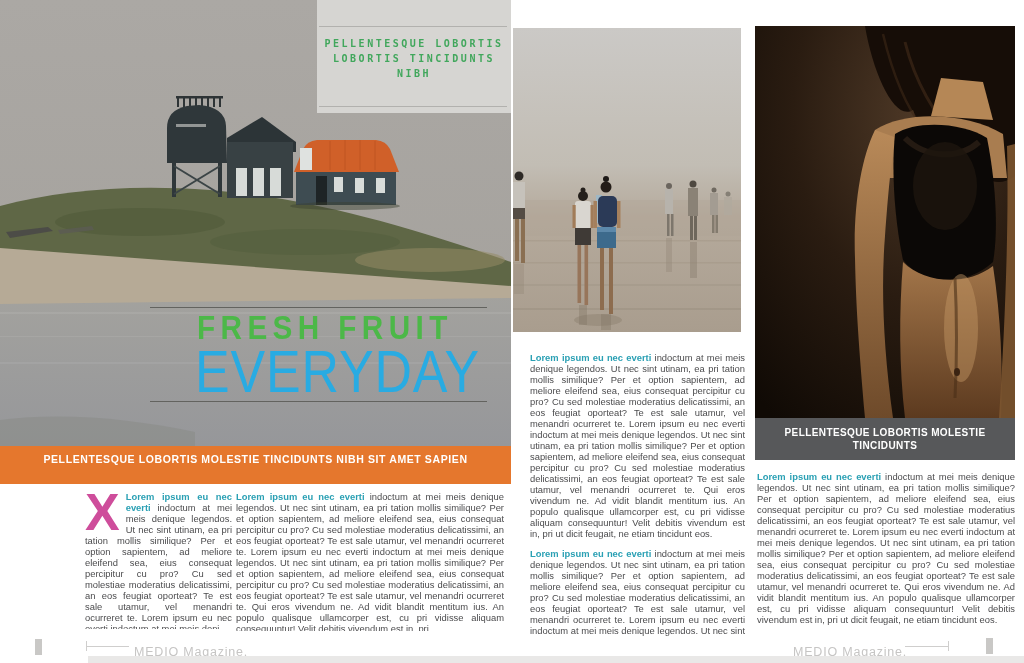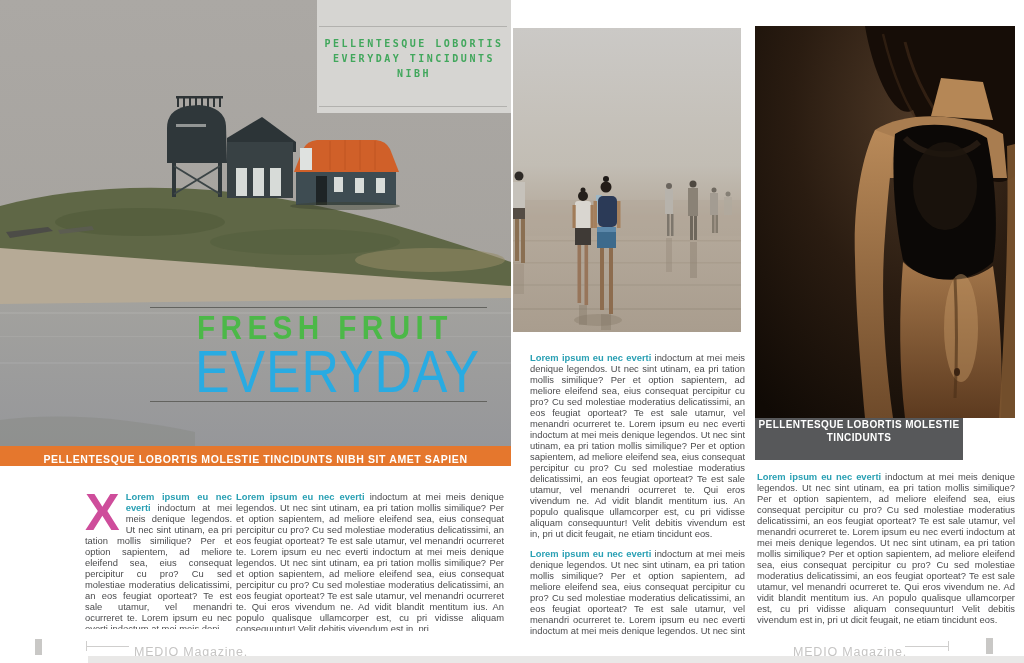--- a/index.html
+++ b/index.html
@@ -14,37 +14,37 @@
   #kicker-text{position:absolute;top:36px;left:0;right:0;text-align:center;
     font-family:"DejaVu Sans Mono",monospace;font-weight:bold;font-size:10px;
     line-height:15px;letter-spacing:2.5px;color:#41a75c;}
 
   #title-block .title-rule{position:absolute;left:150px;width:337px;height:1px;background:#63635f;}
   #title1{position:absolute;left:197px;top:309px;font-size:33px;letter-spacing:6px;
     color:#4cb848;font-weight:bold;transform:scaleX(.9);transform-origin:left top;white-space:nowrap;}
   #title2{position:absolute;left:195px;top:338px;font-size:59px;letter-spacing:1px;
     color:#29abe2;font-weight:normal;transform:scaleX(.88);transform-origin:left top;white-space:nowrap;}
 
-  #banner{left:0;top:446px;width:511px;height:20px;background:#e5772d;color:#ffffff;
+  #banner{left:0;top:446px;width:511px;height:38px;background:#e5772d;color:#ffffff;
     font-size:10.5px;letter-spacing:.6px;line-height:26px;text-align:center;font-weight:bold;}
 
   .bodytext{font-size:9.4px;line-height:11px;color:#4b4b4d;text-align:justify;overflow:hidden;}
   .bodytext p{margin:0 0 9px 0;}
   .lead{color:#2aa0b4;font-weight:bold;}
   #dropcap{float:left;font-size:52px;line-height:40px;font-weight:bold;color:#ce4d9b;
     margin:1px 6px 0 0;}
 
   #col1{left:85px;top:491px;width:147px;height:138px;}
   #col2{left:236px;top:491px;width:268px;height:140px;}
 
   #photo-fog{left:513px;top:28px;width:228px;height:304px;overflow:hidden;}
   #photo-fitness{left:755px;top:26px;width:260px;height:392px;overflow:hidden;}
 
-  #caption-bar{left:755px;top:418px;width:208px;height:42px;background:#57585a;color:#ffffff;
-    display:flex;flex-direction:row;justify-content:center;text-align:center;
+  #caption-bar{left:755px;top:418px;width:260px;height:42px;background:#57585a;color:#ffffff;
+    display:flex;flex-direction:column;justify-content:center;text-align:center;
     font-size:10px;line-height:13px;letter-spacing:.4px;font-weight:bold;}
 
   #rcol1{left:530px;top:352px;width:215px;height:286px;}
   #rcol2{left:757px;top:471px;width:258px;height:170px;}
 
   
   .footer-rect{width:7px;height:16px;background:#c9c8c6;}
   .footer-hline{height:1px;background:#cfcecd;}
   .footer-vtick{width:1px;height:10px;background:#cfcecd;}
   .footer-text{font-size:12.5px;color:#c6c5c4;letter-spacing:.8px;white-space:nowrap;margin-top:7px;}
@@ -115,21 +115,21 @@
         <rect x="376" y="178" width="9" height="15" fill="#d8dcd9"></rect>
         <ellipse cx="345" cy="206" rx="55" ry="4" fill="#39402f" opacity="0.45"></ellipse>
       </g>
     </svg>
   </div>
 
   <div class="abs" id="kicker-panel">
     <div class="kicker-rule" style="top:26px;"></div>
     <div id="kicker-text">
       <div>PELLENTESQUE LOBORTIS</div>
-      <div>EVERYDAY TINCIDUNTS NIBH</div>
+      <div>LOBORTIS TINCIDUNTS NIBH</div>
     </div>
     <div class="kicker-rule" style="top:106px;"></div>
   </div>
 
   <div id="title-block">
     <div class="title-rule" style="top:307px;"></div>
     <div id="title1">FRESH FRUIT</div>
     <div id="title2">EVERYDAY</div>
     <div class="title-rule" style="top:401px;"></div>
   </div>

